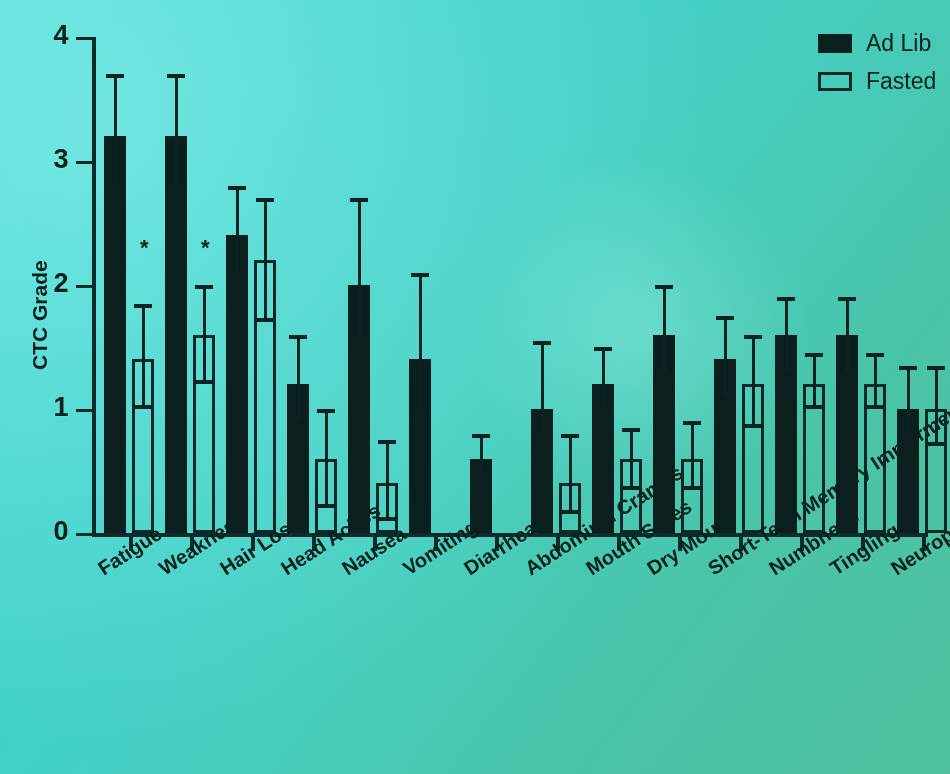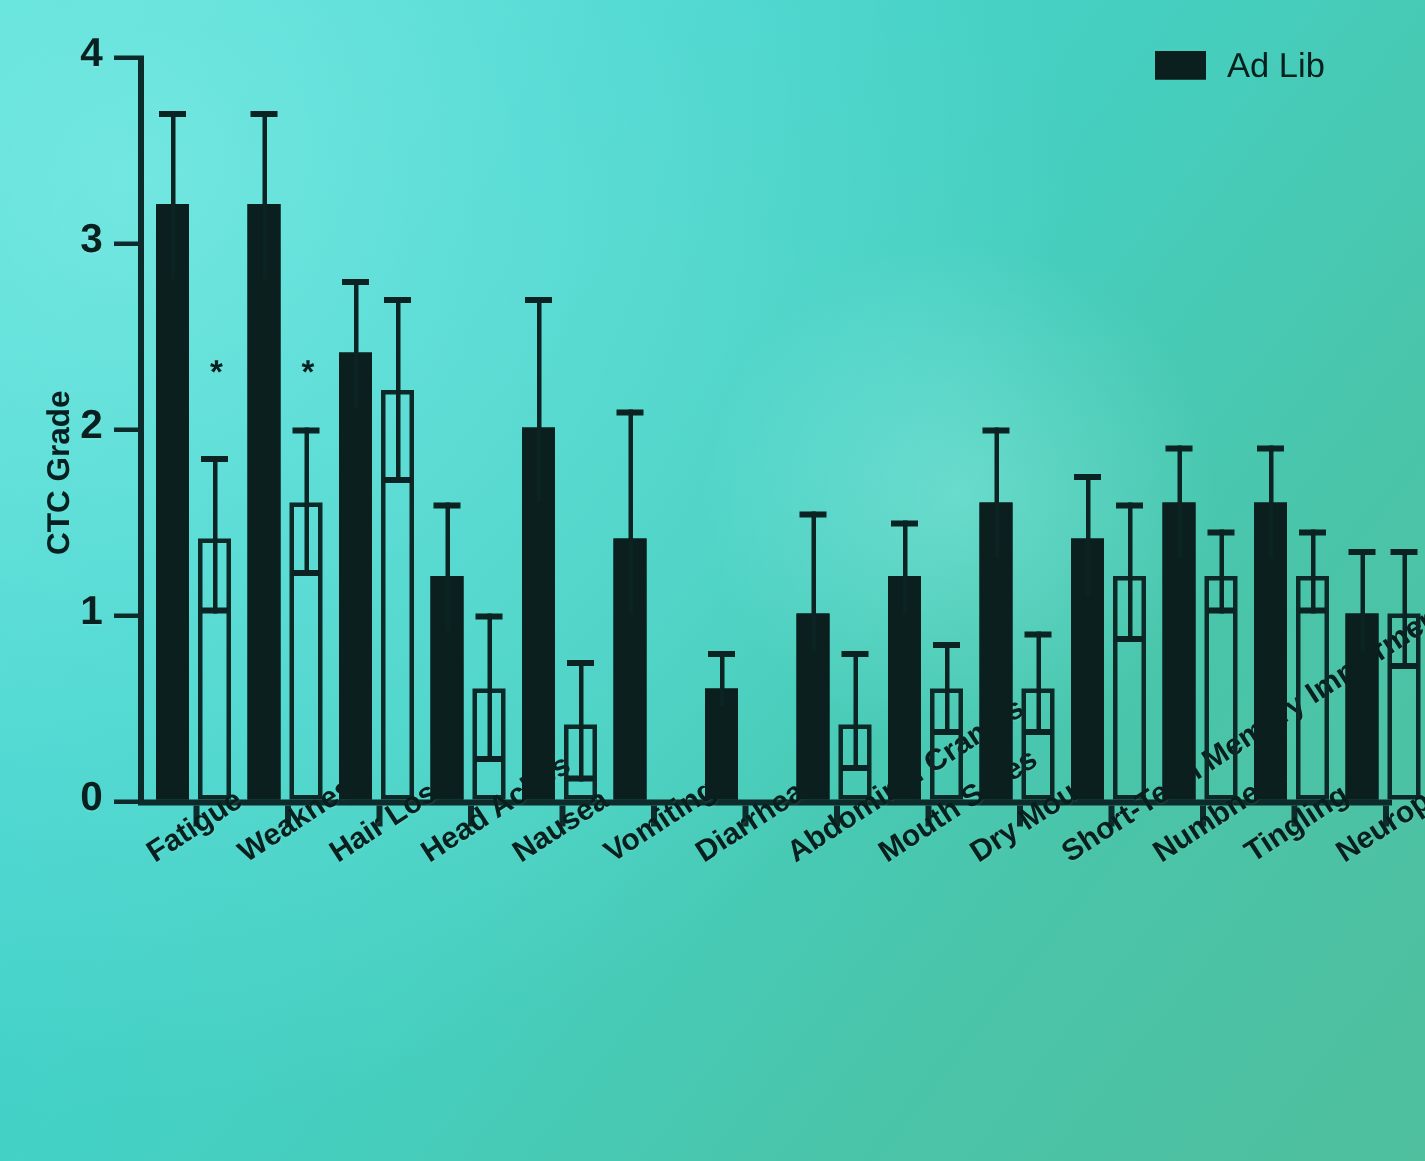--- a/index.html
+++ b/index.html
@@ -47,21 +47,21 @@
   }
 
   .xcat{
     position:absolute;color:#07201e;font-weight:bold;font-size:20px;
     white-space:nowrap;transform:rotate(-33deg);transform-origin:left top;
     text-shadow:0 1px 1px rgba(255,255,255,0.10);
   }
 
   
   #legend{position:absolute;left:770px;top:28px;}
-  .legend-row{display:flex;align-items:center;height:30px;margin-bottom:8px;}
+  .legend-row{display:flex;align-items:center;height:30px;margin-bottom:8px;margin-left:48px;}
   .legend-swatch{width:34px;height:19px;box-sizing:border-box;margin-right:14px;}
   .legend-swatch.filled{background:#0b1f1e;border:2px solid #0b1f1e;}
   .legend-swatch.open{background:transparent;border:3px solid #0c2928;}
   .legend-label{color:#07201e;font-size:23px;font-weight:normal;}
 </style>
 </head>
 <body>
 
 <div id="root">
 
@@ -200,15 +200,19 @@
       <div class="sig-star" style="left:201px;top:236.8px;">*</div>
     </div>
 
   <div class="ylabel" style="left:28px;top:370px;">CTC Grade</div>
 
   <div id="legend">
     <div class="legend-row">
       <span class="legend-swatch filled"></span>
       <span class="legend-label">Ad Lib</span>
     </div>
+    <div class="legend-row">
+      <span class="legend-swatch open"></span>
+      <span class="legend-label">Fasted</span>
+    </div>
   </div>
 
 </div>
 
 </body></html>

